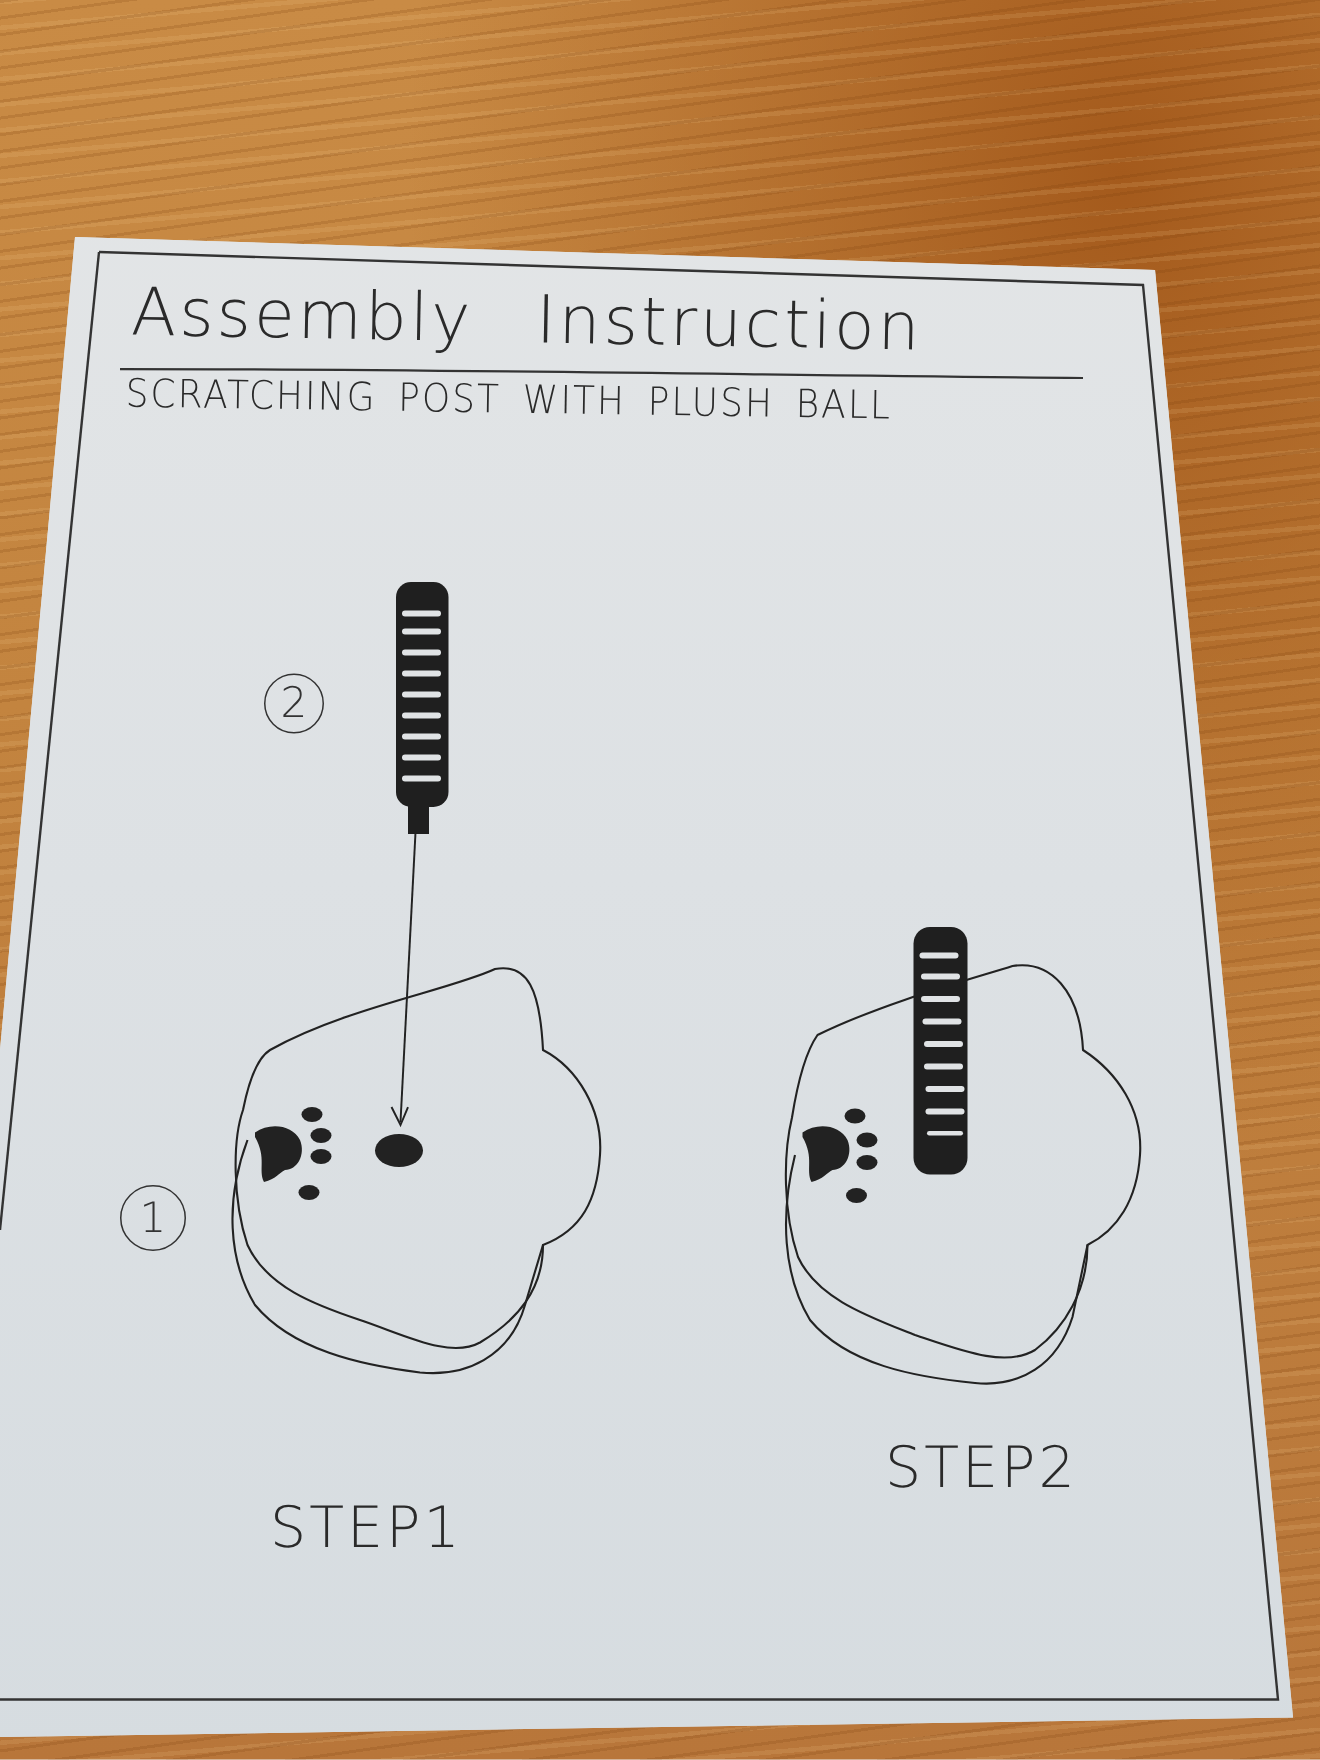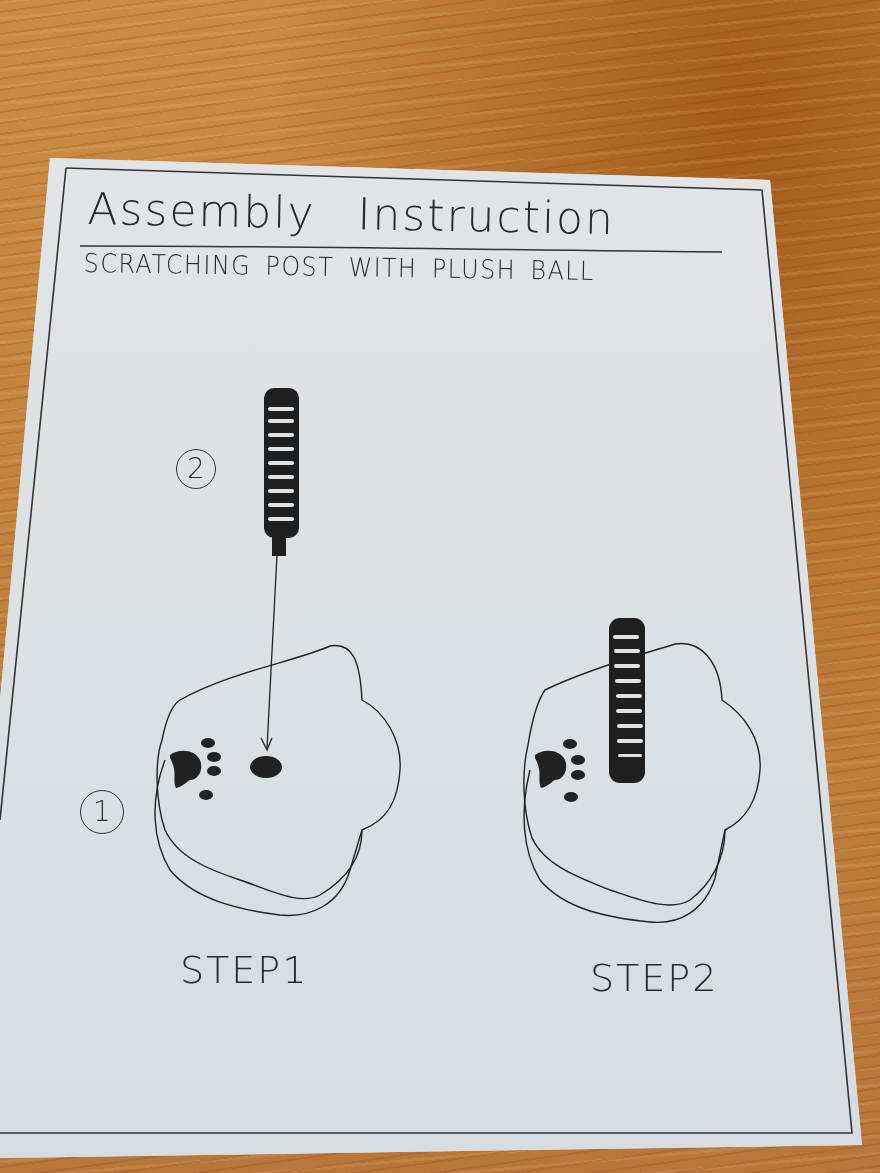--- a/index.html
+++ b/index.html
@@ -30,21 +30,21 @@
       position: absolute; left: 84px; top: 248px; width: 660px;
       font-family: "DejaVu Sans", sans-serif; font-weight: 200;
       font-size: 26px; letter-spacing: 1.5px; color: #2a2a2a;
       transform: rotate(0.9deg) scaleX(0.92); transform-origin: left top;
       word-spacing: 6px;
     }
     .step-label {
       position: absolute; font-family: "DejaVu Sans", sans-serif; font-weight: 200;
       font-size: 38px; color: #2a2a2a; letter-spacing: 2px;
     }
-    .step1 { left: 180px; top: 948px; }
+    .step1 { left: 180px; top: 996px; }
     .step2 { left: 590px; top: 956px; }
     .num {
       position: absolute; width: 38px; height: 38px; border: 1.5px solid #333;
       border-radius: 50%; text-align: center; line-height: 38px;
       font-family: "DejaVu Sans", sans-serif; font-size: 28px; color: #333; font-weight: 200;
     }
     .num1 { left: 80px; top: 790px; width: 42px; height: 42px; line-height: 42px; }
     .num2 { left: 176px; top: 449px; }
     .drawing { position: absolute; left: 0; top: 0; }
   </style>

